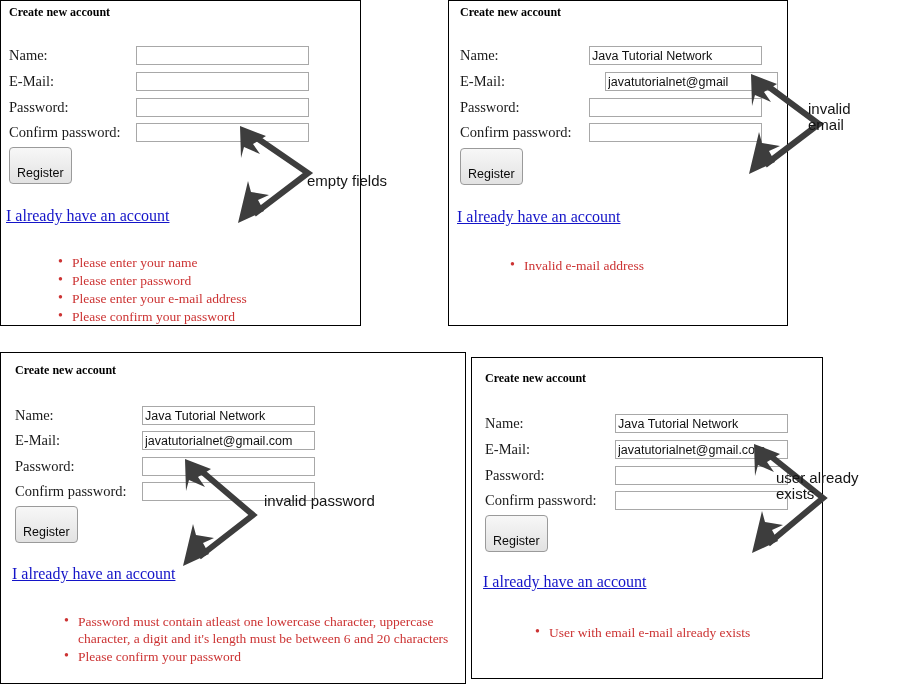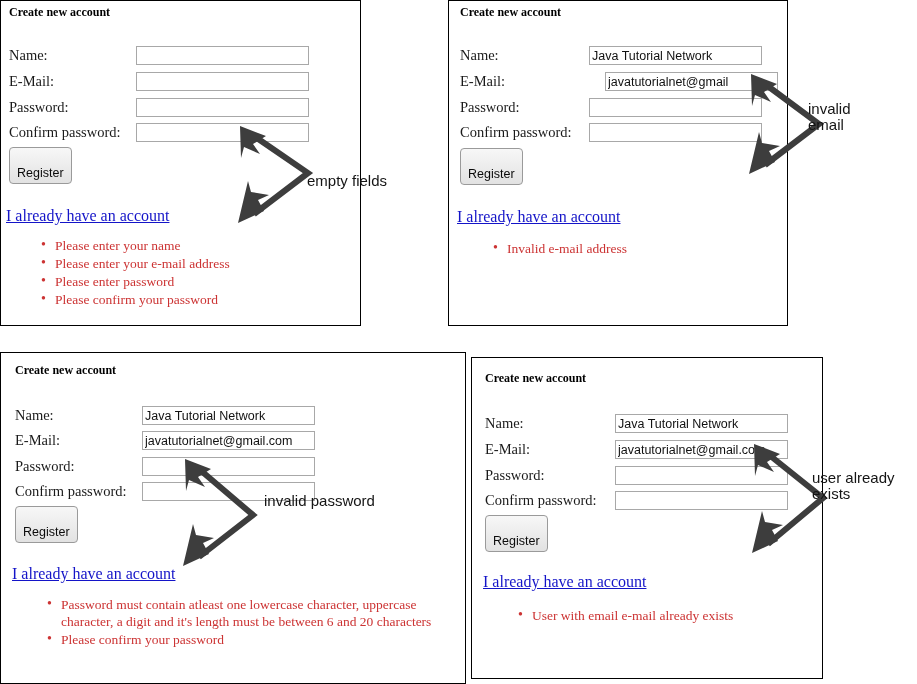--- a/index.html
+++ b/index.html
@@ -80,21 +80,21 @@
     font-family: "Liberation Serif", serif;
     font-size: 16px;
     color: #1414c8;
     text-decoration: underline;
     white-space: nowrap;
     cursor: pointer;
   }
 
   .error-list {
     position: absolute;
-    margin: 0;
+    margin: 17px;
     padding: 0 0 0 22px;
     list-style: none;
   }
   .error-list li {
     font-family: "Liberation Serif", serif;
     font-size: 13.5px;
     color: #cc3333;
     line-height: 17px;
     margin: 0 0 1px 0;
     position: relative;
@@ -148,22 +148,22 @@
     <span class="field-label">Confirm password:</span>
     <input class="field-input" type="text" style="left: 127px; width: 173px;" value="">
   </div>
 
   <button class="register-btn" style="left:8px; top:146px;">Register</button>
 
   <a class="account-link" style="left:5px; top:206px;">I already have an account</a>
 
   <ul class="error-list" style="left:18px; top:236px; width:320px;">
     <li>Please enter your name</li>
+    <li>Please enter password</li>
     <li>Please enter your e-mail address</li>
-    <li>Please enter password</li>
     <li>Please confirm your password</li>
   </ul>
 </div>
 
 <svg class="arrow-svg" style="left:222px; top:120px;" width="110" height="106" viewBox="0 0 110 106">
   <polyline points="32,16 86,53 32,94" fill="none" stroke="#3d3d3d" stroke-width="6" stroke-linejoin="miter" stroke-linecap="butt"></polyline>
   <polygon points="18,6 44,16 31,24 38,34 22,27 19,38" fill="#3d3d3d"></polygon>
   <polygon points="16,103 42,91 36,80 47,75 29,72 26,61" fill="#3d3d3d"></polygon>
 </svg>
 
@@ -276,14 +276,14 @@
     <li>User with email e-mail already exists</li>
   </ul>
 </div>
 
 <svg class="arrow-svg" style="left:735px; top:438px;" width="110" height="120" viewBox="0 0 110 120">
   <polyline points="33,16 88,60 33,106" fill="none" stroke="#3d3d3d" stroke-width="6" stroke-linejoin="miter" stroke-linecap="butt"></polyline>
   <polygon points="19,6 45,16 32,24 39,34 23,27 20,38" fill="#3d3d3d"></polygon>
   <polygon points="17,115 43,103 37,92 48,87 30,84 27,73" fill="#3d3d3d"></polygon>
 </svg>
 
-<div class="annotation" style="left:812px; top:470px;">user already
+<div class="annotation" style="left:776px; top:470px;">user already
 exists</div>
 
 </body></html>

